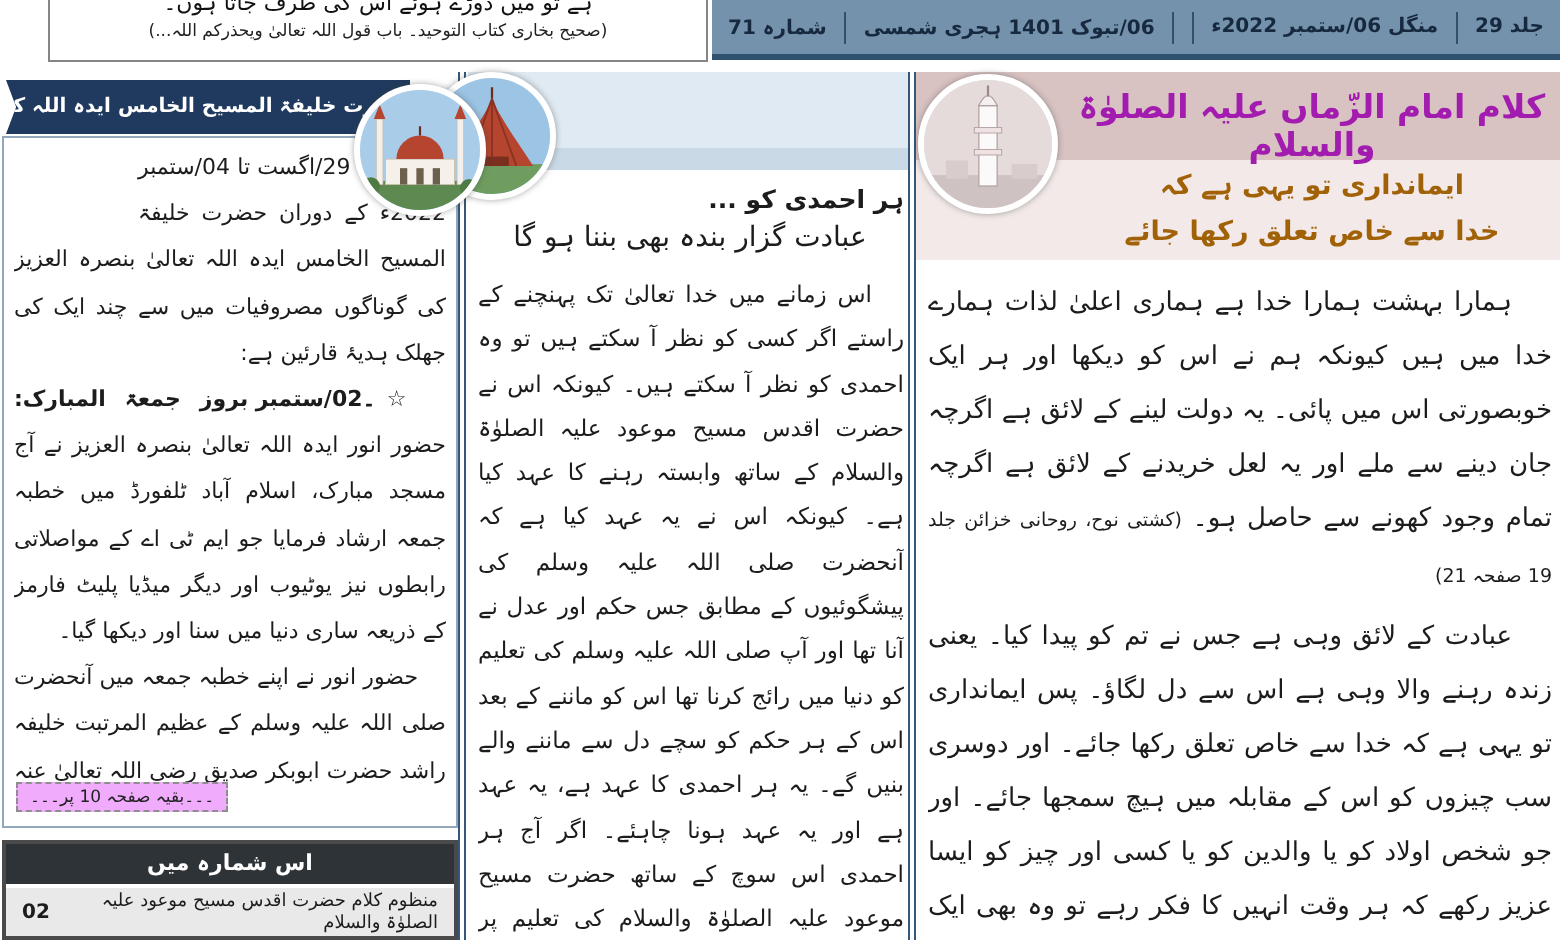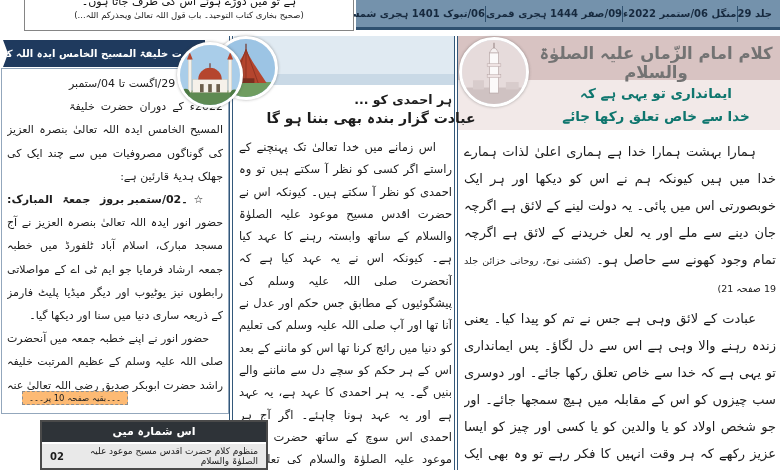--- a/index.html
+++ b/index.html
@@ -33,25 +33,25 @@
   .photo {
     position:absolute; border-radius:50%; border:3px solid #ffffff;
     box-shadow:0 0 3px rgba(60,60,60,.45); overflow:hidden; z-index:7; background:#dfe7ee;
   }
   .photo svg { display:block; width:100%; height:100%; }
   
   .kalam-band1 { position:absolute; left:458px; top:36px; width:322px; height:44px; background:#d8c3c2; }
   .kalam-band2 { position:absolute; left:458px; top:80px; width:322px; height:50px; background:#f2e9e8; }
   .kalam-title {
     position:absolute; left:534px; top:44px; width:244px; text-align:center;
-    font-size:16.5px; font-weight:bold; color:#737373; direction:rtl;
+    font-size:16.5px; font-weight:bold; color:#a21caf; direction:rtl;
   }
   .kalam-sub {
     position:absolute; left:534px; top:82px; width:244px; text-align:center;
-    font-size:13.5px; font-weight:bold; line-height:23px; direction:rtl; color:#0f766e;
+    font-size:13.5px; font-weight:bold; line-height:23px; direction:rtl; color:#a16207;
   }
   .kalam-photo { left:459px; top:37px; width:70px; height:70px; }
   .kalam-body {
     position:absolute; left:464px; top:138px; width:312px; height:332px; overflow:hidden;
     direction:rtl; text-align:justify; font-size:13px; line-height:27px;
   }
   .kalam-body p { text-indent:20px; }
   .kalam-body .p2 { margin-top:3px; }
   .small-cite { font-size:9.5px; }
   
@@ -60,21 +60,21 @@
   .huzoor-title {
     position:absolute; left:282px; top:41px; width:170px; text-align:center;
     font-size:11.5px; font-weight:bold; line-height:15px; direction:rtl; color:#10253c;
   }
   .huzoor-sub1 {
     position:absolute; left:238px; top:92px; width:214px; text-align:right;
     font-size:12.5px; font-weight:bold; direction:rtl;
   }
   .huzoor-sub2 {
     position:absolute; left:238px; top:110px; width:214px; text-align:center;
-    font-size:14px; font-weight:bold; direction:rtl;margin-left:26px;
+    font-size:14px; font-weight:normal; direction:rtl;
   }
   .huzoor-photo { left:214px; top:36px; width:64px; height:64px; }
   .huzoor-body {
     position:absolute; left:239px; top:136px; width:213px; height:334px; overflow:hidden;
     direction:rtl; text-align:justify; font-size:11.5px; line-height:22.3px;
   }
   .huzoor-body p { text-indent:16px; }
   
   .ribbon {
     position:absolute; left:3px; top:40px; width:202px; height:27px;
@@ -88,28 +88,28 @@
     border:1px solid #93a7bc; background:#fff;
   }
   .masr-body {
     position:absolute; left:7px; top:72px; width:216px; height:328px; overflow:hidden;
     direction:rtl; text-align:justify; font-size:11px; line-height:23.2px;
   }
   .masr-body .circle-spacer { float:left; width:62px; height:46px; }
   .masr-body p { text-indent:14px; }
   .entry-head { font-weight:bold;margin-top:16px; }
   .cont-badge {
-    position:absolute; left:22px; top:391px; z-index:8;
-    background:#fdba74; border:1px dashed #8e8e8e; font-size:8.5px;
+    position:absolute; left:8px; top:391px; z-index:8;
+    background:#f0abfc; border:1px dashed #8e8e8e; font-size:8.5px;
     padding:1px 6px; direction:rtl; color:#222;
   }
   
   .index-box {
     position:absolute; left:1px; top:420px; width:228px; height:50px;
-    border:2px solid #4a4a4a; background:#fff;margin-left:39px;
+    border:2px solid #4a4a4a; background:#fff;
   }
   .index-header {
     height:20px; background:#2e3338; color:#fff; font-size:11px; font-weight:bold;
     text-align:center; line-height:20px; direction:rtl;
   }
   .index-row {
     margin-top:2px; height:24px; background:#e9e9e9;
     display:flex; direction:rtl; align-items:center; justify-content:space-between;
     padding:0 8px; font-size:9px;
   }
@@ -118,21 +118,20 @@
 </head>
 <body>
 
 <div class="page">
 
   <div class="topbar">
     <span>جلد 29</span>
     <span class="tb-div"></span>
     <span>منگل 06/ستمبر 2022ء</span>
     <span class="tb-div"></span>
-    <span>09/صفر 1444 ہجری قمری</span>
     <span class="tb-div"></span>
     <span>06/تبوک 1401 ہجری شمسی</span>
     <span class="tb-div"></span>
     <span>شمارہ 71</span>
   </div>
 
   <div class="hadith-box">
     <div class="hadith-line">ہے تو میں دوڑے ہوئے اس کی طرف جاتا ہوں۔</div>
     <div class="hadith-cite">(صحیح بخاری کتاب التوحید۔ باب قول اللہ تعالیٰ ویحذرکم اللہ...)</div>
   </div>

